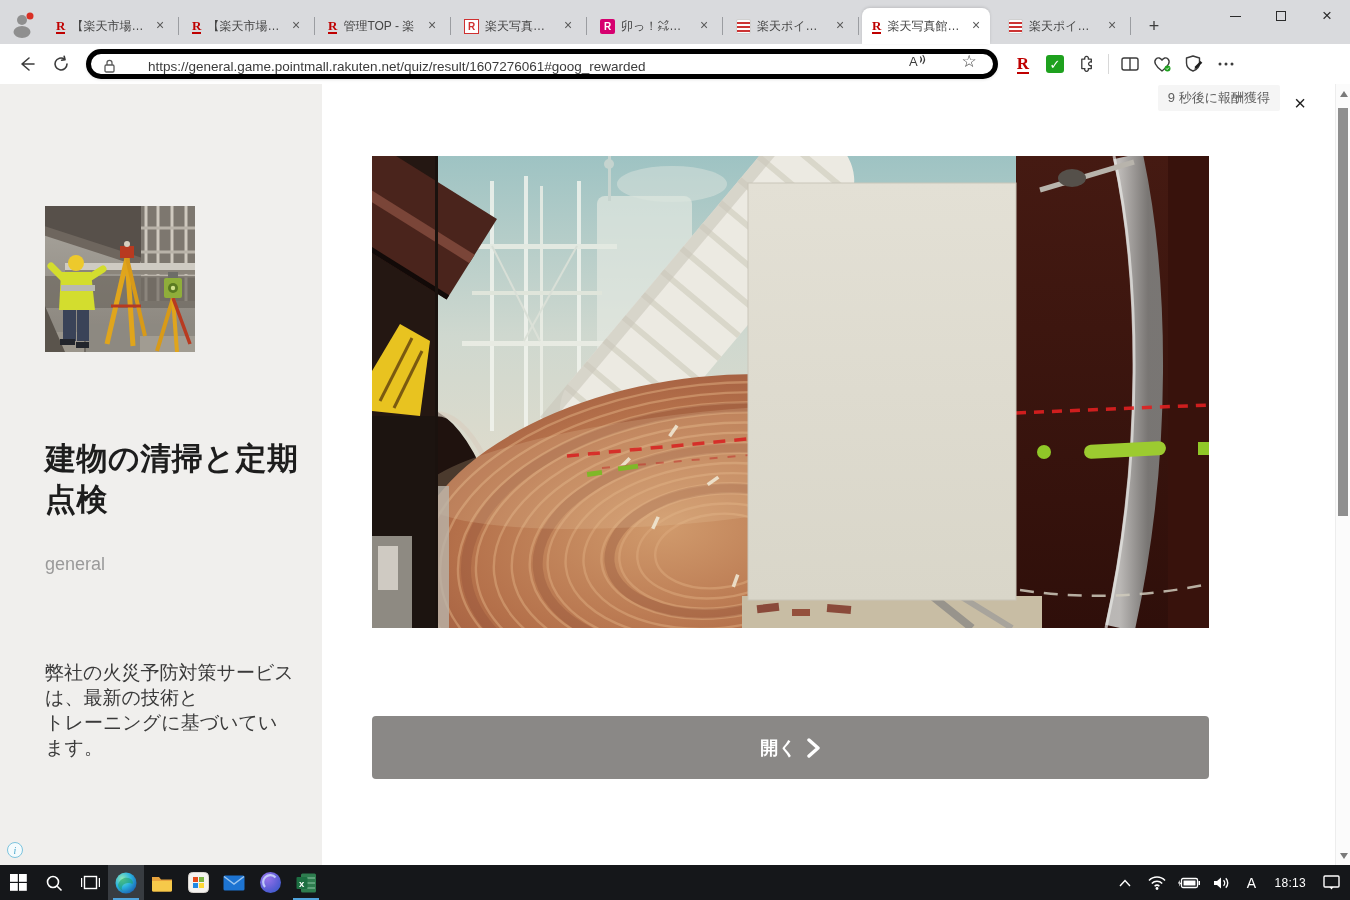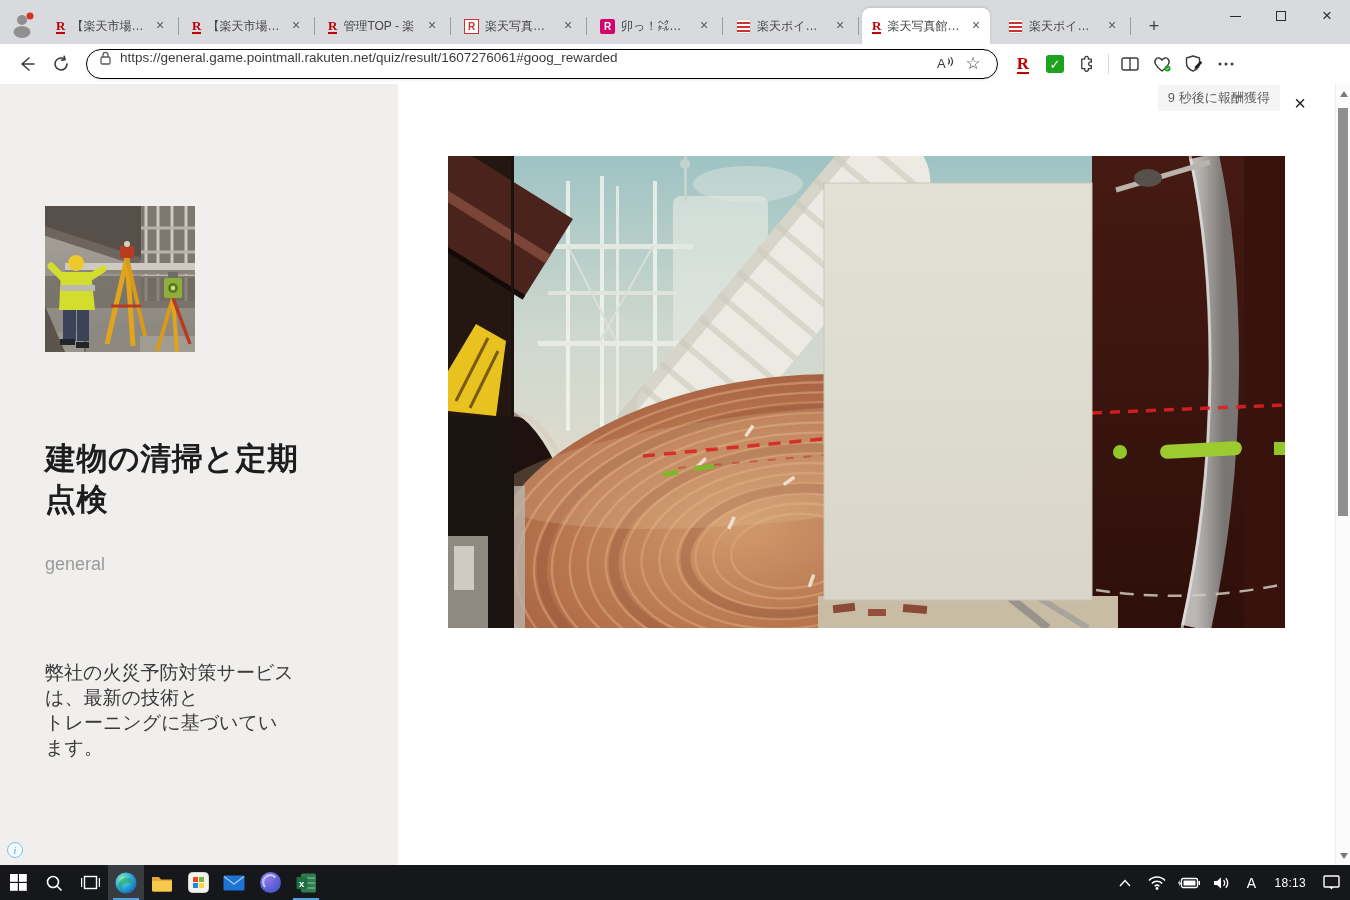--- a/index.html
+++ b/index.html
@@ -26,35 +26,35 @@
     border:1px solid #d0d0d0; border-radius:2px; }
   .newtab-btn { width:28px; height:28px; margin:0 0 4px 6px; font-size:18px; color:#3c3c3c; display:flex; align-items:center; justify-content:center; }
   .win-controls { margin-left:auto; display:flex; align-self:flex-start; }
   .win-btn { width:46px; height:32px; display:flex; align-items:center; justify-content:center; color:#2b2b2b; font-size:17px; }
   .glyph-min { width:11px; height:0; border-top:1.4px solid #2b2b2b; display:block; }
   .glyph-max { width:10px; height:10px; border:1.3px solid #2b2b2b; display:block; }
 
   
   .toolbar { height:40px; background:#fff; display:flex; align-items:center; padding:0 10px; flex-shrink:0; box-shadow:0 1px 0 rgba(0,0,0,.06); }
   .nav-btn { width:34px; height:32px; display:flex; align-items:center; justify-content:center; }
-  .url-pill { height:30px; flex:0 0 912px; margin-left:8px; background:#fff; border:1px solid #000000; border-radius:16px;
-    box-shadow:0 1px 3px rgba(0,0,0,.10); display:flex; align-items:flex-start; padding:0 10px 0 12px; }
+  .url-pill { height:30px; flex:0 0 912px; margin-left:8px; background:#fff; border:5px solid #000000; border-radius:16px;
+    box-shadow:0 1px 3px rgba(0,0,0,.10); display:flex; align-items:flex-end; padding:0 10px 0 12px;gap:24px; }
   .url-text { font-size:13.5px; color:#3b3b3b; margin-left:8px; white-space:nowrap; overflow:hidden; flex:1; }
   .pill-icon { width:28px; height:26px; display:flex; align-items:center; justify-content:center; color:#3b3b3b; }
   .ext-row { display:flex; align-items:center; margin-left:10px; gap:2px; }
   .ext-btn { width:30px; height:30px; display:flex; align-items:center; justify-content:center; }
   .ext-r { color:#bf0000; font-weight:bold; font-size:17px; line-height:1; border-bottom:2.5px solid #bf0000; font-family:"Liberation Serif","DejaVu Serif",serif; }
   .ext-check { width:18px; height:18px; background:#1ea11e; border-radius:3px; color:#fff; font-size:13px; font-weight:bold;
     display:flex; align-items:center; justify-content:center; }
   .tb-divider { width:1px; height:20px; background:#d8d8d8; margin:0 4px; }
   .star-glyph { font-size:17px; color:#3b3b3b; }
 
   
   .content { flex:1; display:flex; overflow:hidden; background:#fff; }
-  .sidebar { width:398px; background:#f0efed; position:relative; flex-shrink:0; }
+  .sidebar { width:322px; background:#f0efed; position:relative; flex-shrink:0; }
   .thumb { position:absolute; left:45px; top:122px; width:150px; height:146px; }
   .headline { position:absolute; left:45px; top:354px; width:330px; font-size:31px; font-weight:600; color:#1d1d1d;
     line-height:1.33; white-space:pre-line; letter-spacing:.5px; }
   .advertiser { position:absolute; left:45px; top:470px; font-size:18px; color:#9a9a9a; }
   .ad-desc { position:absolute; left:45px; top:577px; width:330px; font-size:19px; color:#3a3a3a; line-height:1.31; white-space:pre-line; }
   .info-badge { position:absolute; left:7px; top:758px; width:16px; height:16px; border:1px solid #7cc4de; border-radius:50%;
     color:#4aa8cc; font-size:10px; display:flex; align-items:center; justify-content:center; font-style:italic;
     font-family:"Liberation Serif","DejaVu Serif",serif; background:#f4fbfd; }
 
   .main { flex:1; position:relative; background:#fff; }
@@ -447,20 +447,26 @@
             <line x1="22" y1="252" x2="50" y2="195" stroke="#7a5a10" stroke-width="3"></line>
             <rect x="0" y="260" width="64" height="212" fill="#1c1410"></rect>
             <rect x="0" y="380" width="40" height="92" fill="#8e8a82"></rect>
             <rect x="6" y="390" width="20" height="44" fill="#cfcac2"></rect>
             <rect x="64" y="330" width="13" height="142" fill="#b9b4aa" opacity="0.8"></rect>
             <rect x="63" y="0" width="3" height="472" fill="#1a120e"></rect>
           </g>
         </svg>
       </div>
 
+      <button class="cta-btn">
+        <span>開く</span>
+        <svg width="16" height="20" viewBox="0 0 16 20">
+          <path d="M4 2 L13 10 L4 18" stroke="#fff" stroke-width="3.4" fill="none" stroke-linecap="round" stroke-linejoin="round"></path>
+        </svg>
+      </button>
     </div>
 
     <div class="scrollbar">
       <div class="sb-arrow up">
           <span class="tri-up"></span>
         </div>
       <div class="sb-thumb"></div>
       <div class="sb-arrow down">
           <span class="tri-down"></span>
         </div>

